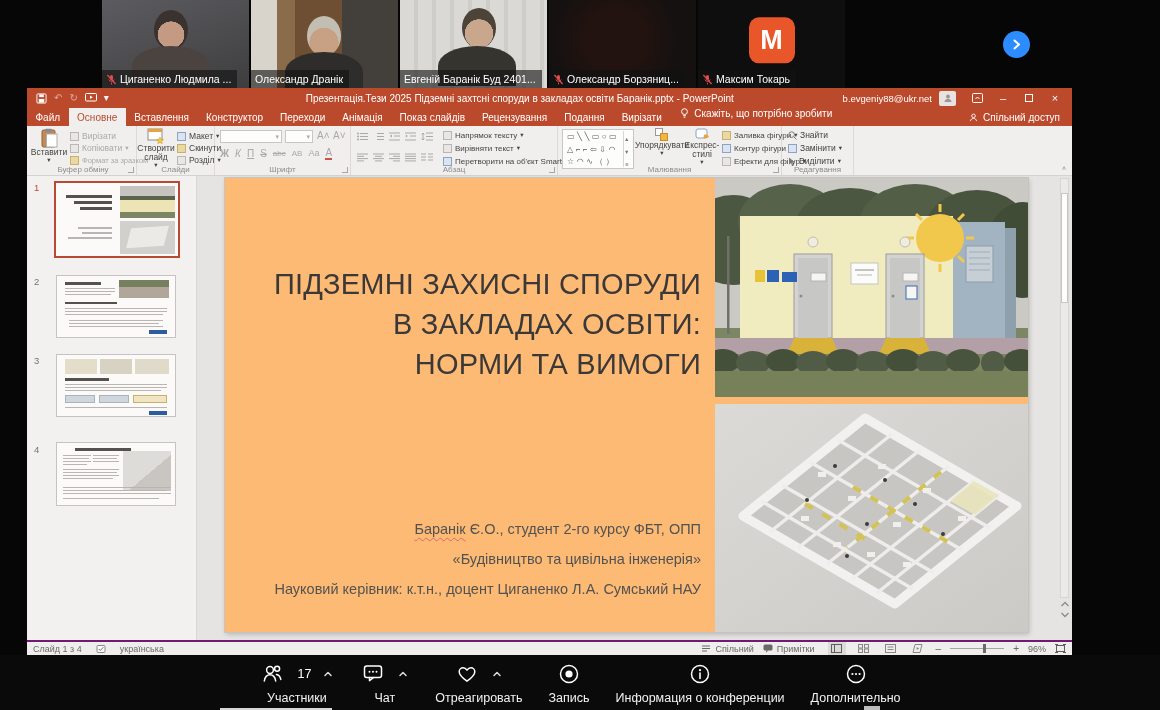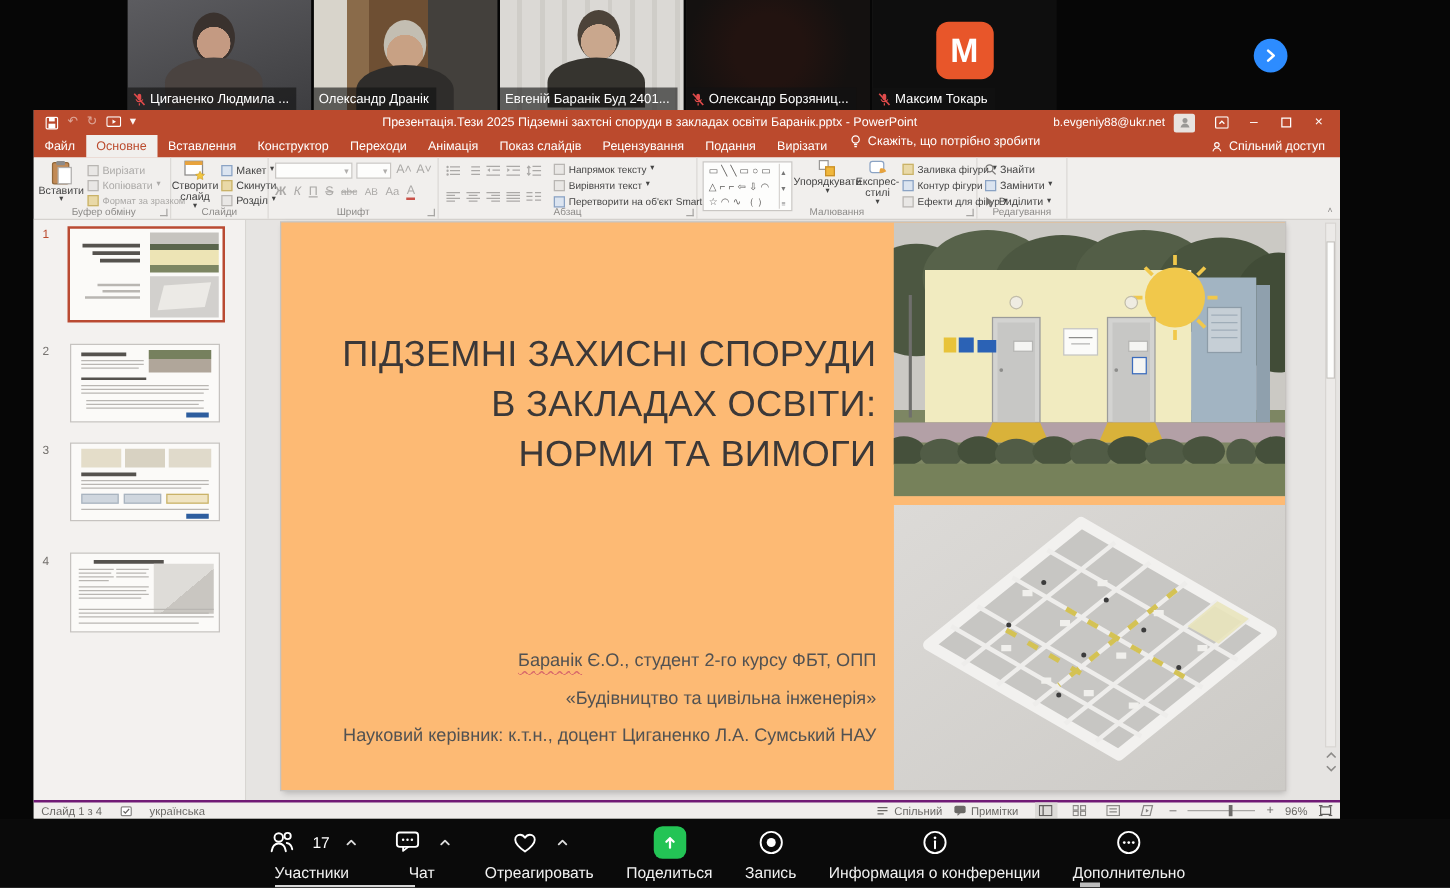--- a/index.html
+++ b/index.html
@@ -832,30 +832,20 @@
             <path d="M13 20.2C8.4 16.9 5.2 14.2 5.2 10.7c0-2.2 1.7-3.9 3.9-3.9 1.6 0 3 1 3.9 2.4.9-1.4 2.3-2.4 3.9-2.4 2.2 0 3.9 1.7 3.9 3.9 0 3.5-3.2 6.2-7.8 9.5z"></path>
           </svg>
         <svg width="12" height="12" viewBox="0 0 12 12" fill="none" stroke="#dcdcdc" stroke-width="1.5" stroke-linecap="round" stroke-linejoin="round">
             <path d="M3 7.5 6 4.5l3 3"></path>
           </svg>
       </span>
       <span>Отреагировать</span>
     </div>
     <div class="zitem">
       <span class="ztop">
-        <span class="share-sq">
-          <svg width="18" height="18" viewBox="0 0 26 26" fill="none" stroke="#fff" stroke-width="2.6" stroke-linecap="round" stroke-linejoin="round">
-              <path d="M13 19v-11M8.8 12.2 13 8l4.2 4.2"></path>
-            </svg>
-        </span>
-      </span>
-      <span>Поделиться</span>
-    </div>
-    <div class="zitem">
-      <span class="ztop">
         <svg width="26" height="26" viewBox="0 0 26 26">
             <circle cx="13" cy="13" r="8.5" fill="none" stroke="#fff" stroke-width="1.5"></circle>
             <circle cx="13" cy="13" r="3.6" fill="#fff"></circle>
           </svg>
       </span>
       <span>Запись</span>
     </div>
     <div class="zitem">
       <span class="ztop">
         <svg width="26" height="26" viewBox="0 0 26 26">

